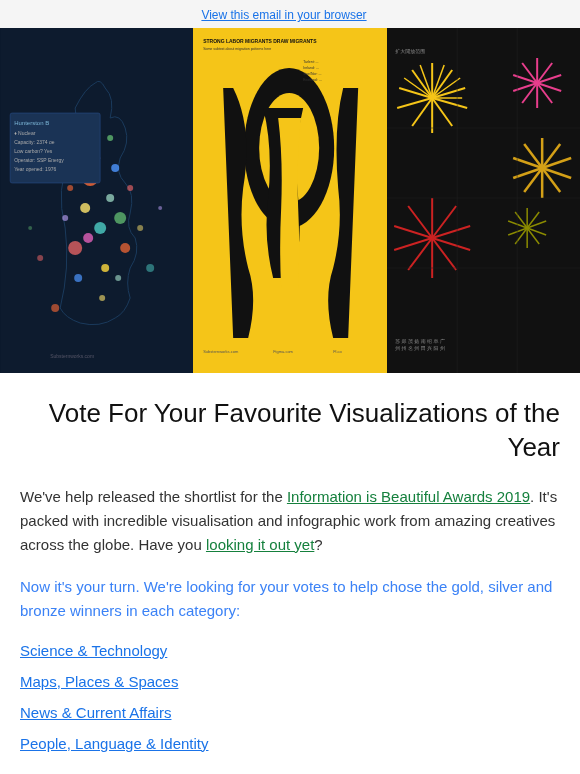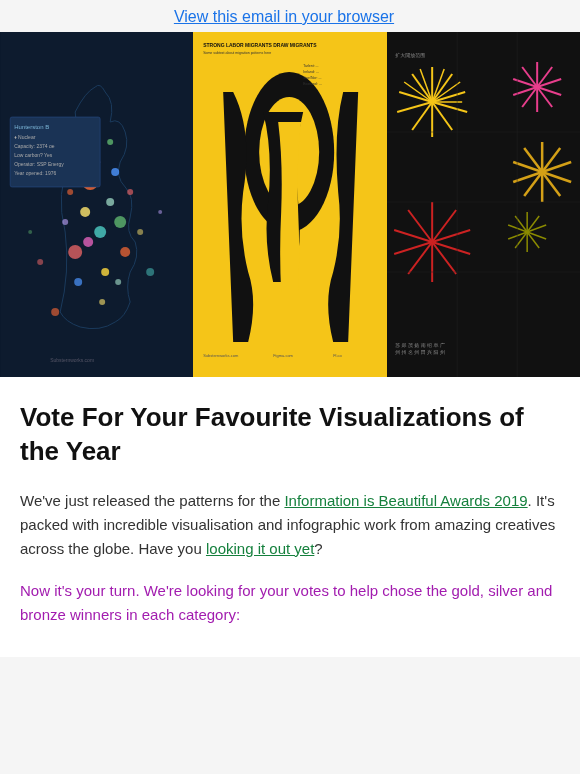--- a/index.html
+++ b/index.html
@@ -14,21 +14,21 @@
     }
     .email-container {
       width: 580px;
       background: #ffffff;
       overflow: hidden;
     }
     .view-browser-bar {
       text-align: center;
       padding: 8px 12px 6px 0;
       background: #f5f5f5;
-      font-size: 16px;
+      font-size: 12px;
     }
     .view-browser-bar a {
       color: #1a73e8;
       text-decoration: underline;
     }
     .hero-images {
       display: flex;
       width: 100%;
       height: 345px;
       gap: 0;
@@ -48,39 +48,39 @@
     }
     
     .hero-img.fireworks-panel {
       background: #111111;
     }
     .content-area {
       padding: 24px 20px 16px 20px;
     }
     .main-title {
       font-size: 26px;
-      font-weight: 700;
+      font-weight: 400;
       color: #111111;
-      text-align: left;
+      text-align: right;
       line-height: 1.3;
       margin-bottom: 20px;
     }
     .body-text {
       font-size: 15px;
       color: #333333;
       line-height: 1.6;
       margin-bottom: 18px;
     }
     .body-text a {
       color: #15803d;
       text-decoration: underline;
     }
     .categories-intro {
       font-size: 15px;
-      color: #a21caf;
+      color: #3b82f6;
       line-height: 1.6;
       margin-bottom: 14px;
     }
     .category-links {
       list-style: none;
       padding: 0;
       margin: 0;
     }
     .category-links li {
       margin-bottom: 4px;
@@ -263,21 +263,35 @@
       </svg>
     </div>
 
   </div>
 
   <div class="content-area">
 
     <h1 class="main-title">Vote For Your Favourite Visualizations of the Year</h1>
 
     <p class="body-text">
-      <span>We've just released the patterns for the </span><a href="#">Information is Beautiful Awards 2019</a><span>. It's packed with incredible visualisation and infographic work from amazing creatives across the globe. Have you </span><a href="#">looking it out yet</a><span>?</span>
+      <span>We've help released the shortlist for the </span><a href="#">Information is Beautiful Awards 2019</a><span>. It's packed with incredible visualisation and infographic work from amazing creatives across the globe. Have you </span><a href="#">looking it out yet</a><span>?</span>
     </p>
 
     <p class="categories-intro">Now it's your turn. We're looking for your votes to help chose the gold, silver and bronze winners in each category:</p>
 
+    <ul class="category-links">
+      <li>
+        <a href="#">Science &amp; Technology</a>
+      </li>
+      <li>
+        <a href="#">Maps, Places &amp; Spaces</a>
+      </li>
+      <li>
+        <a href="#">News &amp; Current Affairs</a>
+      </li>
+      <li>
+        <a href="#">People, Language &amp; Identity</a>
+      </li>
+    </ul>
 
   </div>
 
 </div>
 
 </body></html>

